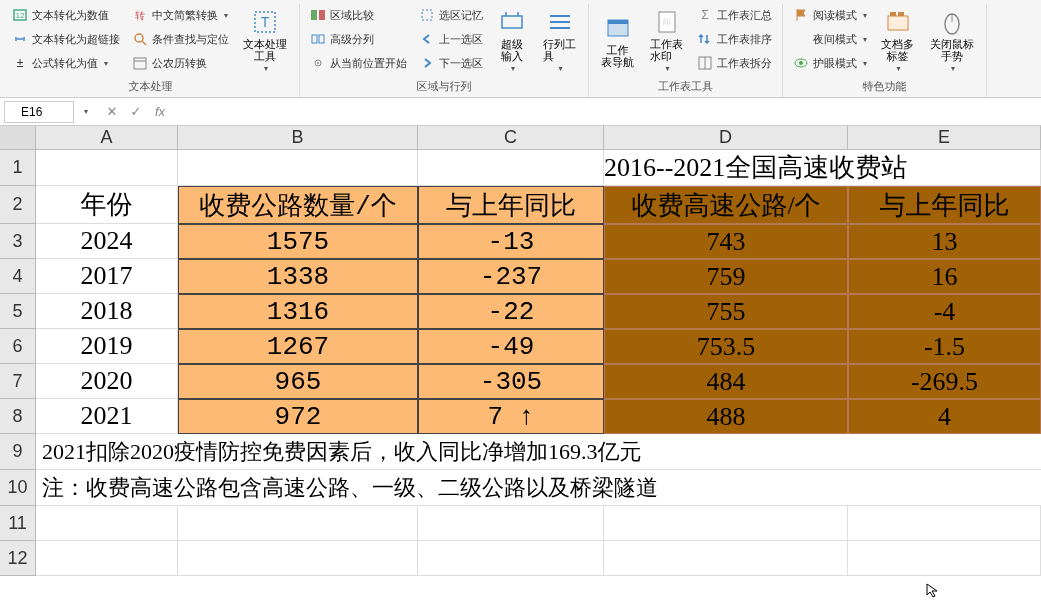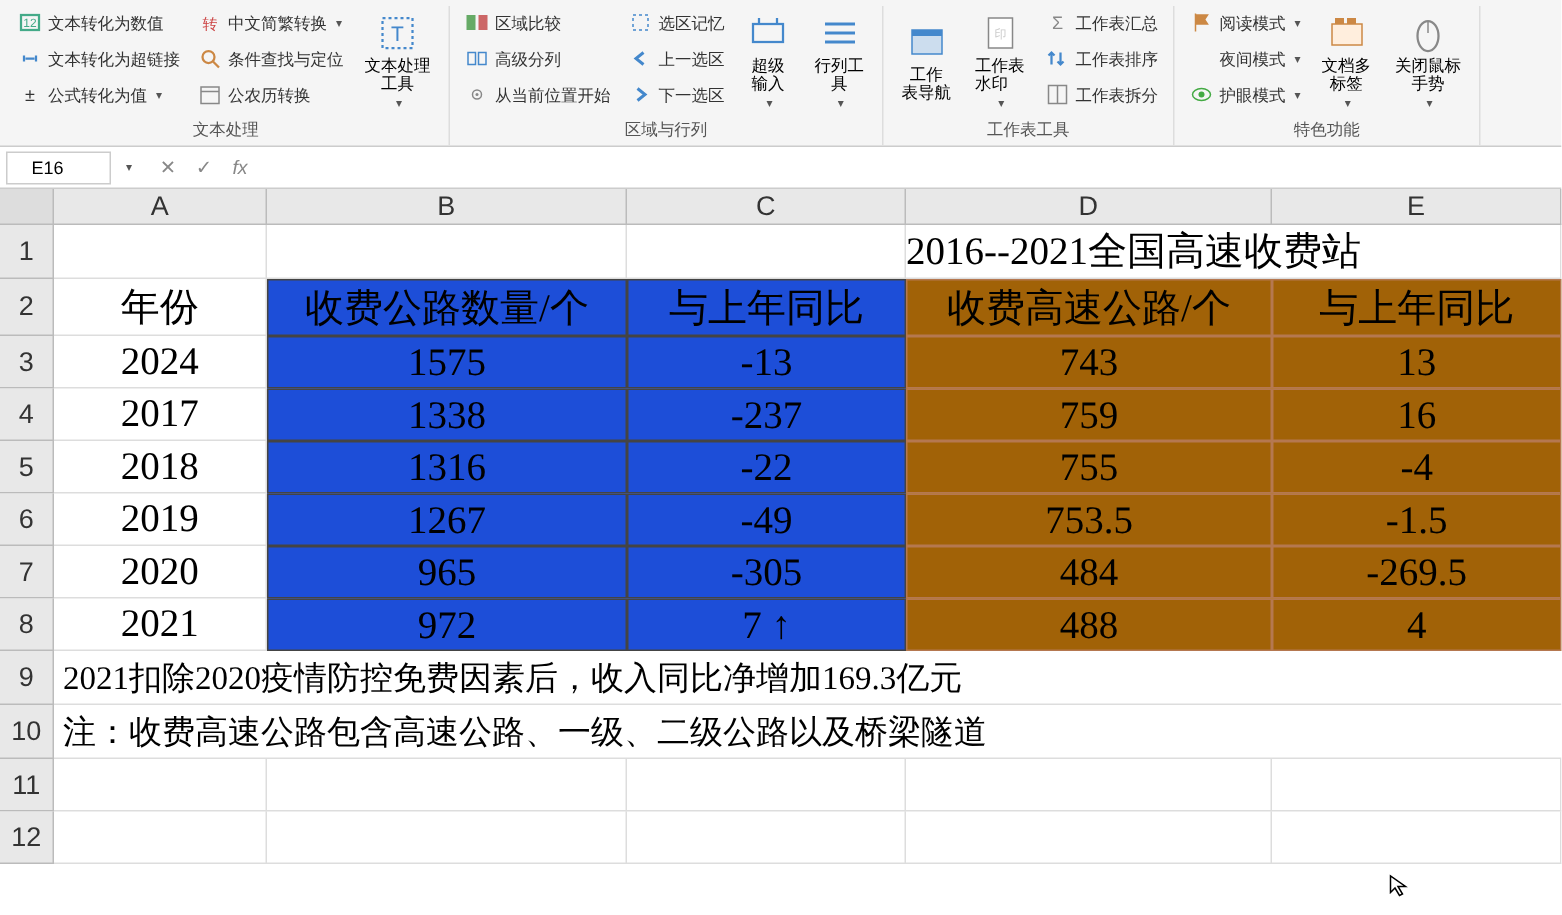--- a/index.html
+++ b/index.html
@@ -194,21 +194,21 @@
     .col-C { width: 186px; }
     .col-D { width: 244px; }
     .col-E { width: 193px; }
     
     .rh-1 { height: 36px; }
     .rh-2 { height: 38px; }
     .rh-data { height: 35px; }
     .rh-text { height: 36px; }
     .rh-empty { height: 35px; }
     
-    .bg-gray { background: #1d4ed8; border: 1px solid #444; color: #000; }
+    .bg-gray { background: #fdba74; border: 1px solid #444; color: #000; font-family: Liberation Mono, monospace; }
     .bg-orange { background: #a16207; border: 1px solid #b57850; color: #000; }
     
     .title-cell {
       white-space: nowrap;
       font-size: 26px;
       justify-content: flex-start;
     }
     
     .note-cell {
       justify-content: flex-start;
@@ -373,21 +373,21 @@
         <span class="dropdown-arrow">▾</span>
       </div>
       <div class="ribbon-big">
         <div class="icon-box">
             <svg width="28" height="28">
               <line x1="4" y1="8" x2="24" y2="8" stroke="#48c" stroke-width="2"></line>
               <line x1="4" y1="14" x2="24" y2="14" stroke="#48c" stroke-width="2"></line>
               <line x1="4" y1="20" x2="24" y2="20" stroke="#48c" stroke-width="2"></line>
             </svg>
           </div>
-        <span style="white-space:pre;text-align:center;line-height:1.1">行列工
+        <span style="white-space:pre;line-height:1.1">行列工
 具</span>
         <span class="dropdown-arrow">▾</span>
       </div>
     </div>
     <div class="ribbon-group-label">区域与行列</div>
   </div>
 
   <div class="ribbon-group">
     <div class="ribbon-group-content">
       <div class="ribbon-big">

